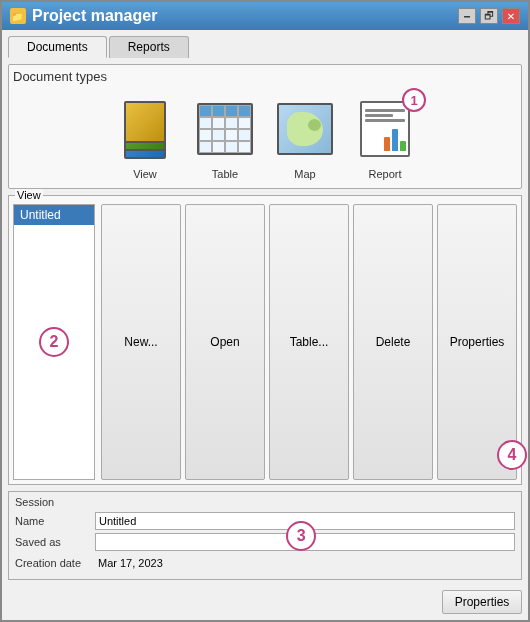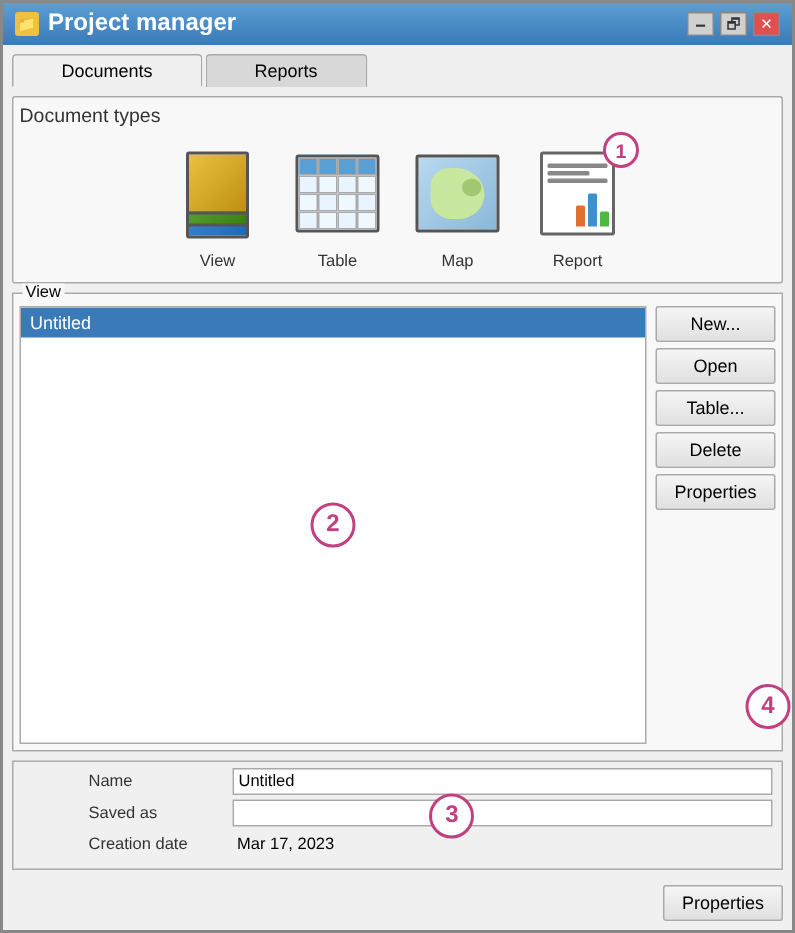--- a/index.html
+++ b/index.html
@@ -75,21 +75,21 @@
       padding: 6px;
       gap: 6px;
       overflow: hidden;
     }
     .tabs-row {
       display: flex;
       gap: 2px;
       flex-shrink: 0;
     }
     .tab {
-      padding: 3px 32px;
+      padding: 3px 18px;
       background: #d8d8d8;
       border: 1px solid #aaa;
       border-bottom: none;
       cursor: pointer;
       font-size: 12px;
       border-radius: 3px 3px 0 0;
     }
     .tab.active {
       background: #f0f0f0;
       border-bottom: 1px solid #f0f0f0;
@@ -282,22 +282,21 @@
       border-radius: 2px;
       cursor: pointer;
       font-size: 12px;
       min-width: 80px;
       text-align: center;
     }
     .session-row {
       display: flex;
       align-items: center;
       margin-bottom: 3px;
-      gap: 16px;
-      margin-left: 44px;
+      gap: 0;
     }
     .session-row-label {
       font-size: 11px;
       width: 80px;
       flex-shrink: 0;
       color: #333;
     }
     .session-field {
       flex: 1;
       height: 18px;
@@ -465,35 +464,36 @@
         <div style="flex:1;display:flex;flex-direction:column;min-height:0;position:relative;">
           <div style="flex:1;background:white;border:1px solid #aaa;overflow-y:auto;">
             <div class="view-list-item selected">Untitled</div>
           </div>
 
           <div style="position:absolute;top:50%;left:50%;transform:translate(-50%,-50%);pointer-events:none;">
             <div class="badge-2">2</div>
           </div>
         </div>
 
-        <div style="display:flex;flex-direction:column;gap:4px;flex-shrink:0;position:relative;">
+        <div style="display:flex;flex-direction:row;gap:4px;flex-shrink:0;position:relative;">
           <button class="action-btn">New...</button>
           <button class="action-btn">Open</button>
           <button class="action-btn">Table...</button>
           <button class="action-btn">Delete</button>
           <button class="action-btn">Properties</button>
 
           <div style="position:absolute;bottom:10px;right:-10px;">
             <div class="badge-4">4</div>
           </div>
         </div>
       </div>
     </div>
 
     <div style="flex-shrink:0;border:1px solid #aaa;background:#f0f0f0;padding:4px 6px;position:relative;">
+      <div style="font-size:11px;color:#333;margin-bottom:4px;">Session</div>
 
       <div style="position:absolute;top:50%;right:40%;transform:translateY(-50%);">
         <div class="badge-3">3</div>
       </div>
       <div class="session-row">
         <span class="session-row-label">Name</span>
         <input class="session-field" type="text" value="Untitled" style="">
       </div>
       <div class="session-row">
         <span class="session-row-label">Saved as</span>

